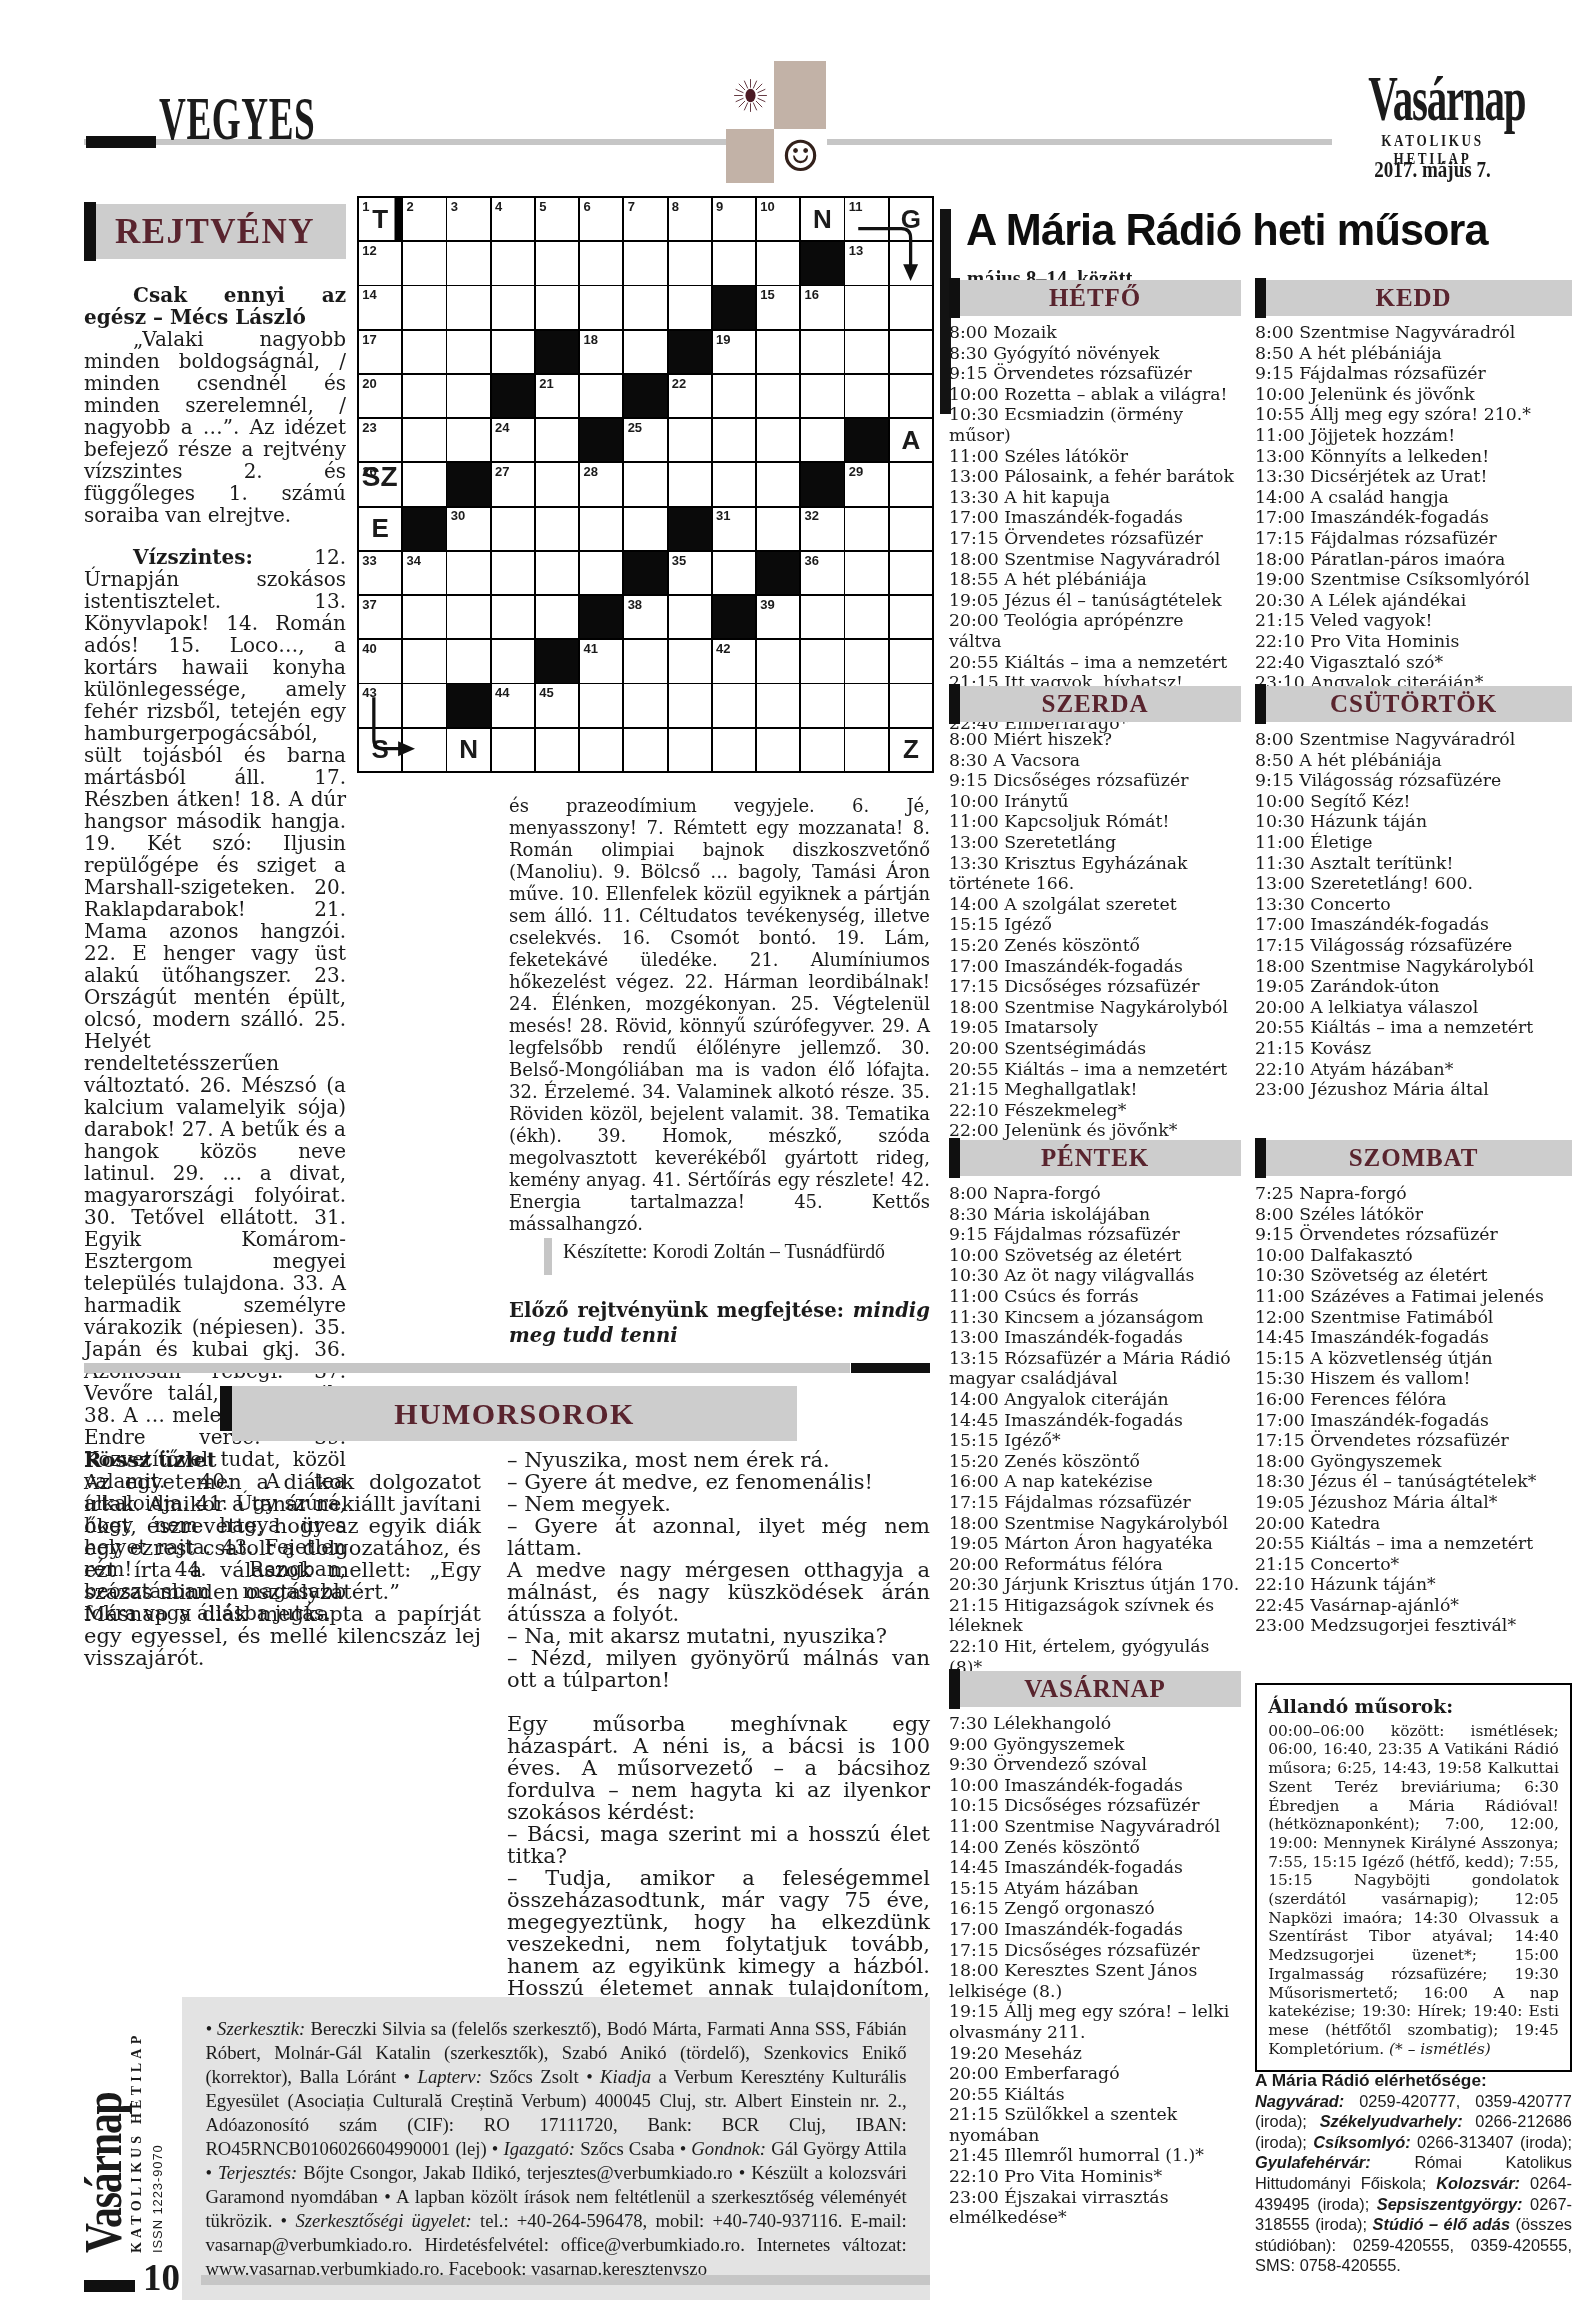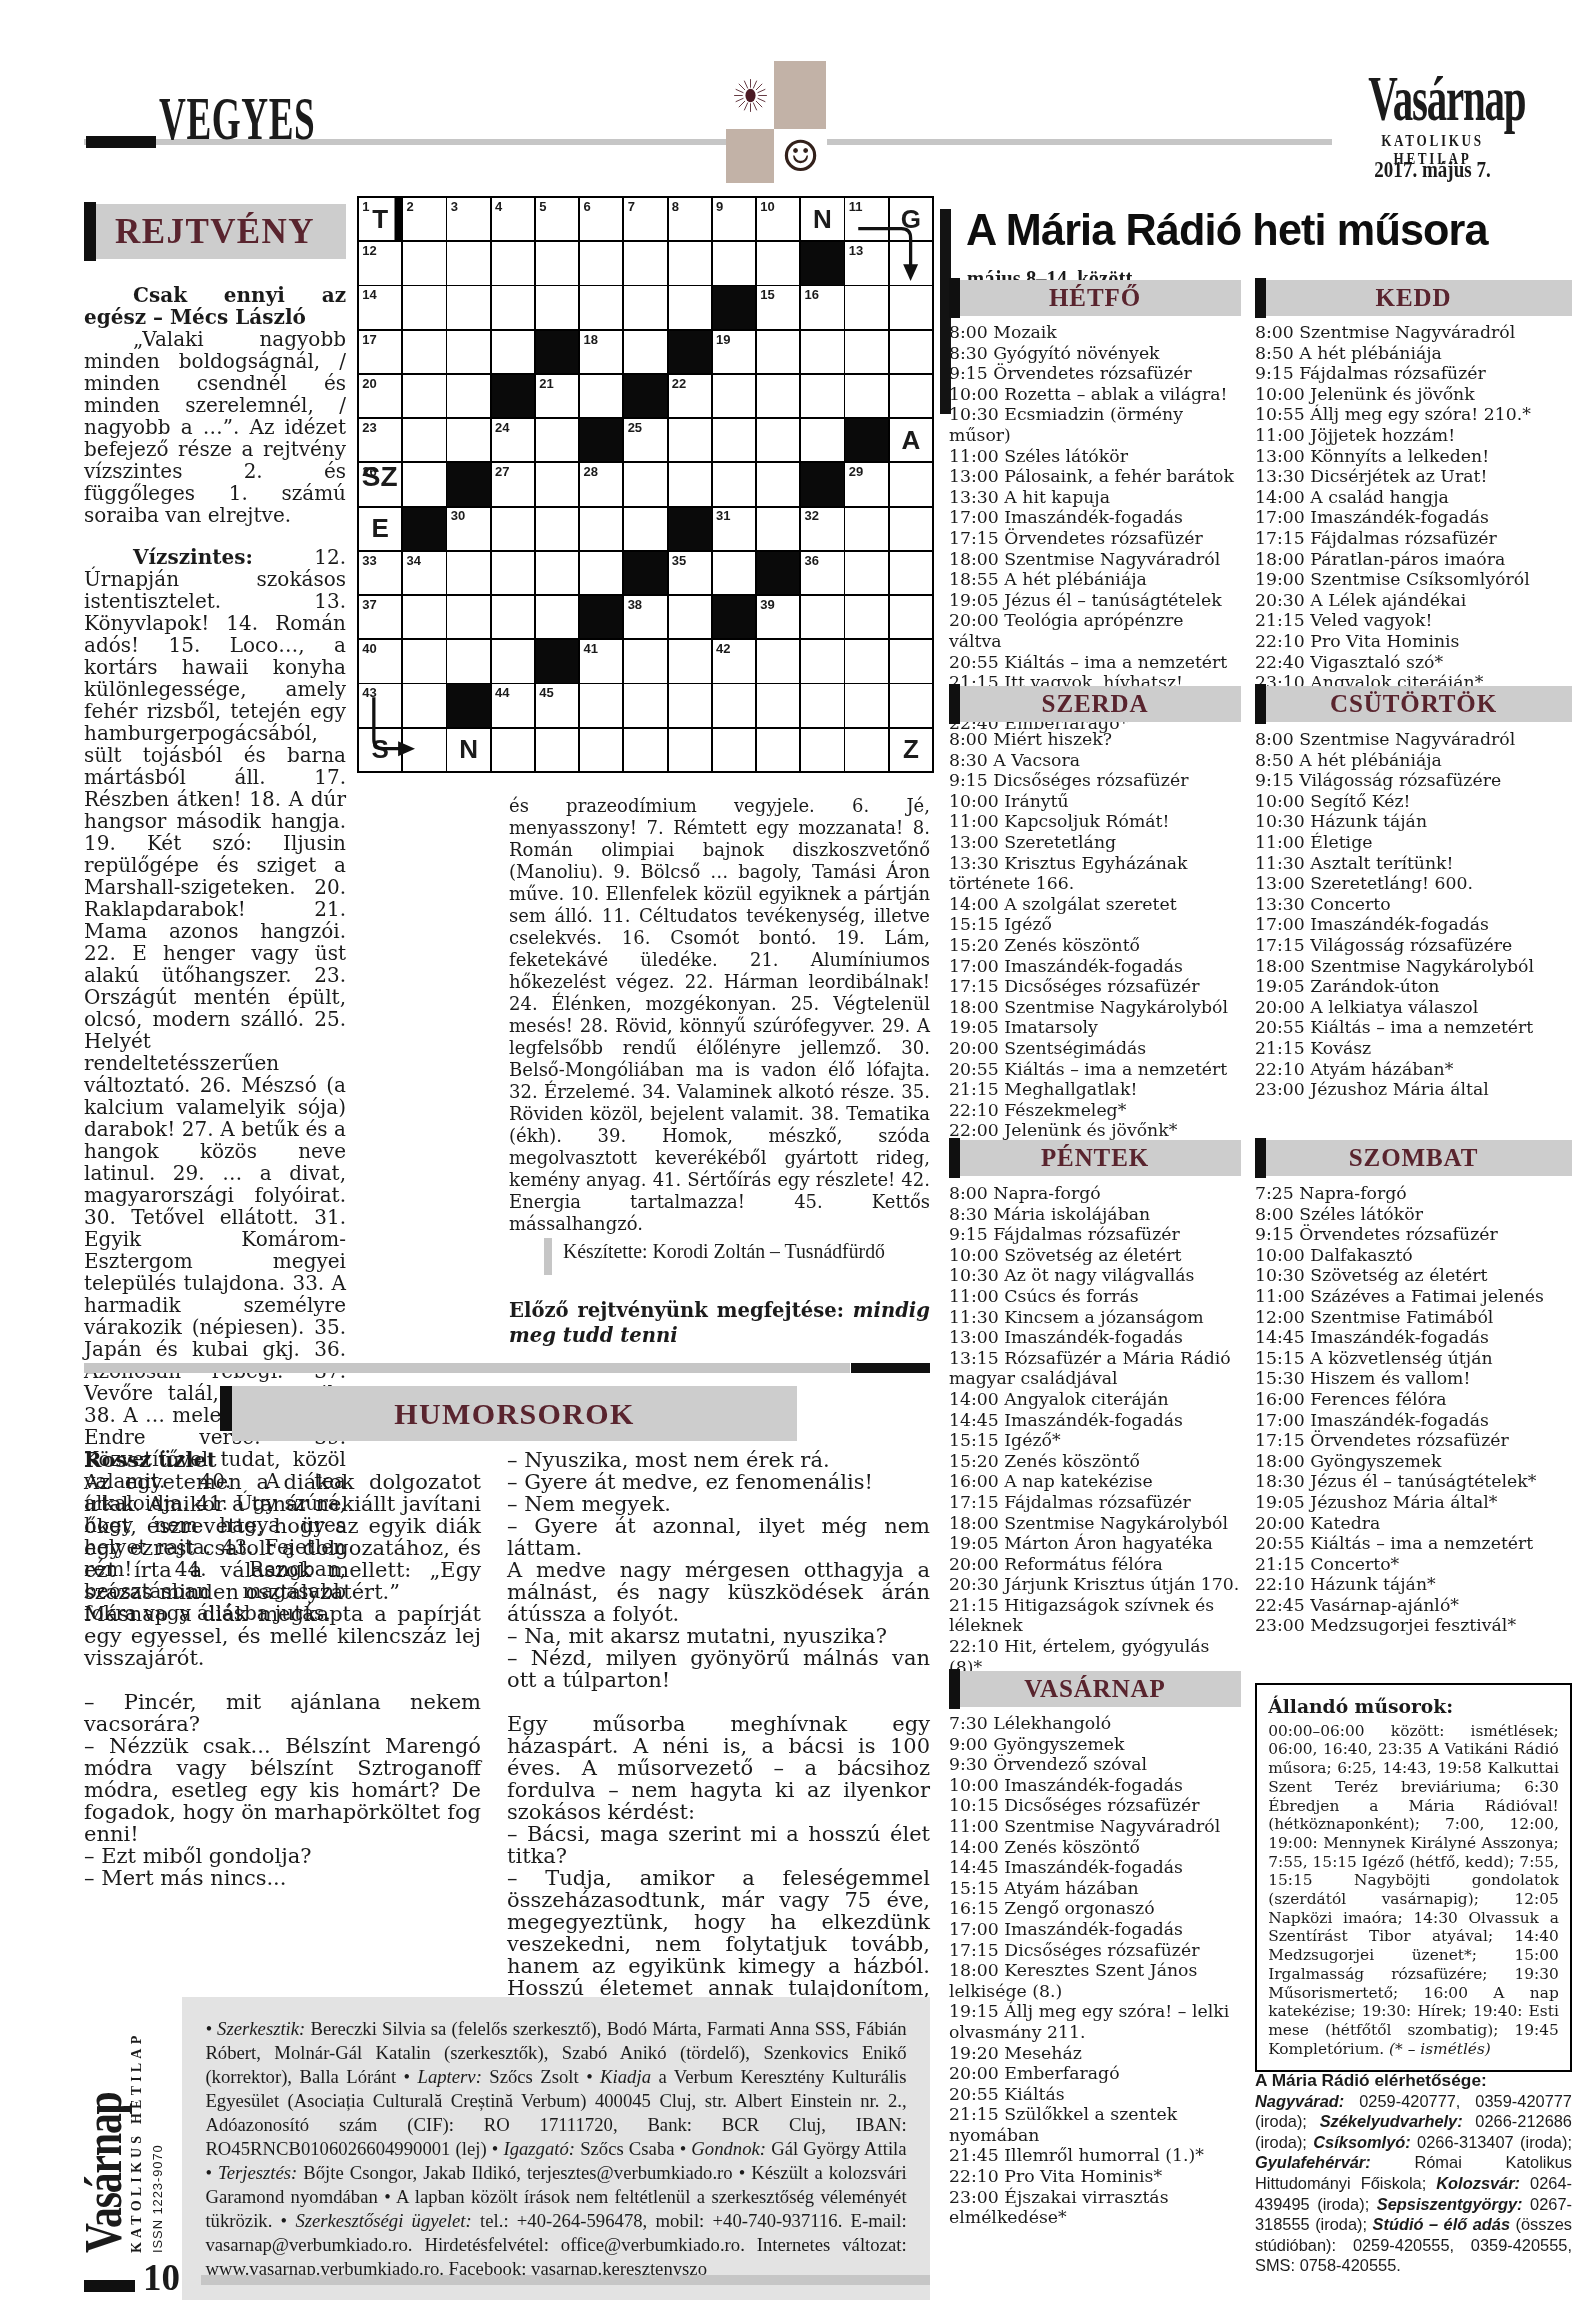--- a/index.html
+++ b/index.html
@@ -443,24 +443,20 @@
 <div class="abs secbar humor-bar">
   <span class="sectitle">HUMORSOROK</span>
 </div>
 
 <div class="abs humcol hum1 just">
   <div class="head">Rossz üzlet</div>
   <div>
 
   <div class="para">Az egyetemen a diákok dolgozatot írtak. Amikor a tanár nekiállt javítani őket, észrevette, hogy az egyik diák egy ezrest csatolt a dolgozatához, és ezt írta a válaszok mellett: „Egy százas minden osztályzatért.”
 Másnap a diák megkapta a papírját egy egyessel, és mellé kilencszáz lej visszajárót.</div>
-      <div class="para">– Pincér, mit ajánlana nekem vacsorára?
-– Nézzük csak... Bélszínt Marengó módra vagy bélszínt Sztroganoff módra, esetleg egy kis homárt? De fogadok, hogy ön marhapörköltet fog enni!
-– Ezt miből gondolja?
-– Mert más nincs...</div>
     </div>
 </div>
 <div class="abs humcol hum2 just">
   <div>
 
   <div class="para">– Nyuszika, most nem érek rá.
 – Gyere át medve, ez fenomenális!
 – Nem megyek.
 – Gyere át azonnal, ilyet még nem láttam.
 A medve nagy mérgesen otthagyja a málnást, és nagy küszködések árán átússza a folyót.

